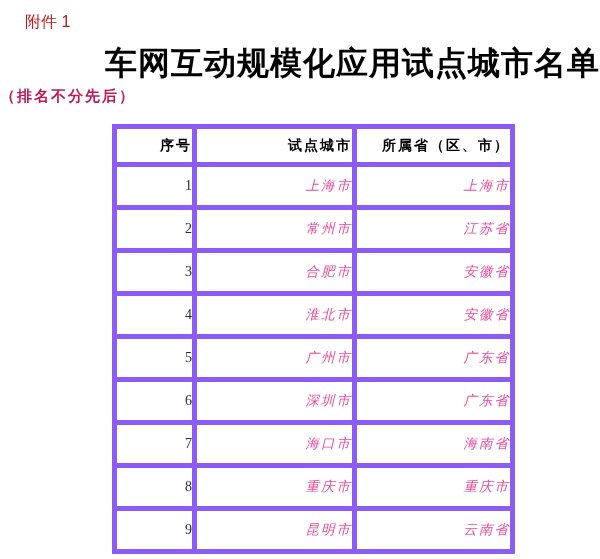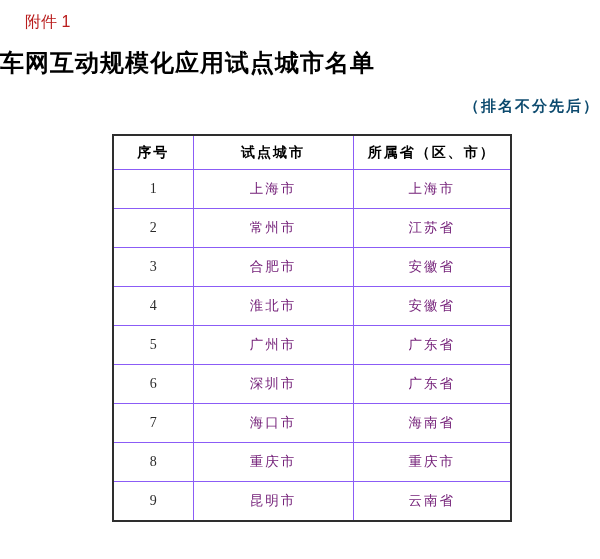--- a/index.html
+++ b/index.html
@@ -17,46 +17,47 @@
   .attachment-label {
     margin: 12px 0 0 25px;
     font-family: "Liberation Sans", "DejaVu Sans", sans-serif;
     font-size: 16px;
     font-weight: 500;
     color: #b91c1c;
     line-height: 20px;
   }
   .doc-title {
     margin-top: 16px;
-    text-align: left;
-    font-size: 24px;
+    text-align: right;
+    font-size: 32px;
     font-weight: bold;
     letter-spacing: 1px;
     color: #000000;
     line-height: 30px;
+    margin-left: 10px;
   }
   .doc-subtitle {
-    margin-top: 18px;
-    text-align: right;
+    margin-top: 8px;
+    text-align: left;
     font-size: 15px;
     font-weight: bold;
     letter-spacing: 2px;
-    color: #0c4a6e;
+    color: #be185d;
     line-height: 20px;
   }
   table.city-table {
     border-collapse: collapse;
     margin: 18px 0 0 112px;
     table-layout: fixed;
     width: 398px;
     border: 2px solid #2e2e2e;
   }
   .city-table th, .city-table td {
-    border: 1px solid #8b5cf6;
-    text-align: center;
+    border: 5px solid #8b5cf6;
+    text-align: right;
     vertical-align: middle;
     padding: 0;
   }
   .city-table th {
     height: 33px;
     font-size: 14px;
     font-weight: bold;
     letter-spacing: 2px;
     color: #000000;
   }
@@ -67,21 +68,22 @@
   }
   .col-no    { width: 80px; }
   .col-city  { width: 160px; }
   .col-prov  { width: 158px; }
   td.cell-no {
     color: #2b2b2b;
     font-size: 14px;
     letter-spacing: 0;
   }
   td.cell-city, td.cell-prov {
-    color: #701a75;
+    color: #ec4899;
+    font-style: italic;
   }
 </style>
 </head>
 <body>
 
 <div class="attachment-label">附件 1</div>
 
 <div class="doc-title">车网互动规模化应用试点城市名单</div>
 
 <div class="doc-subtitle">（排名不分先后）</div>

